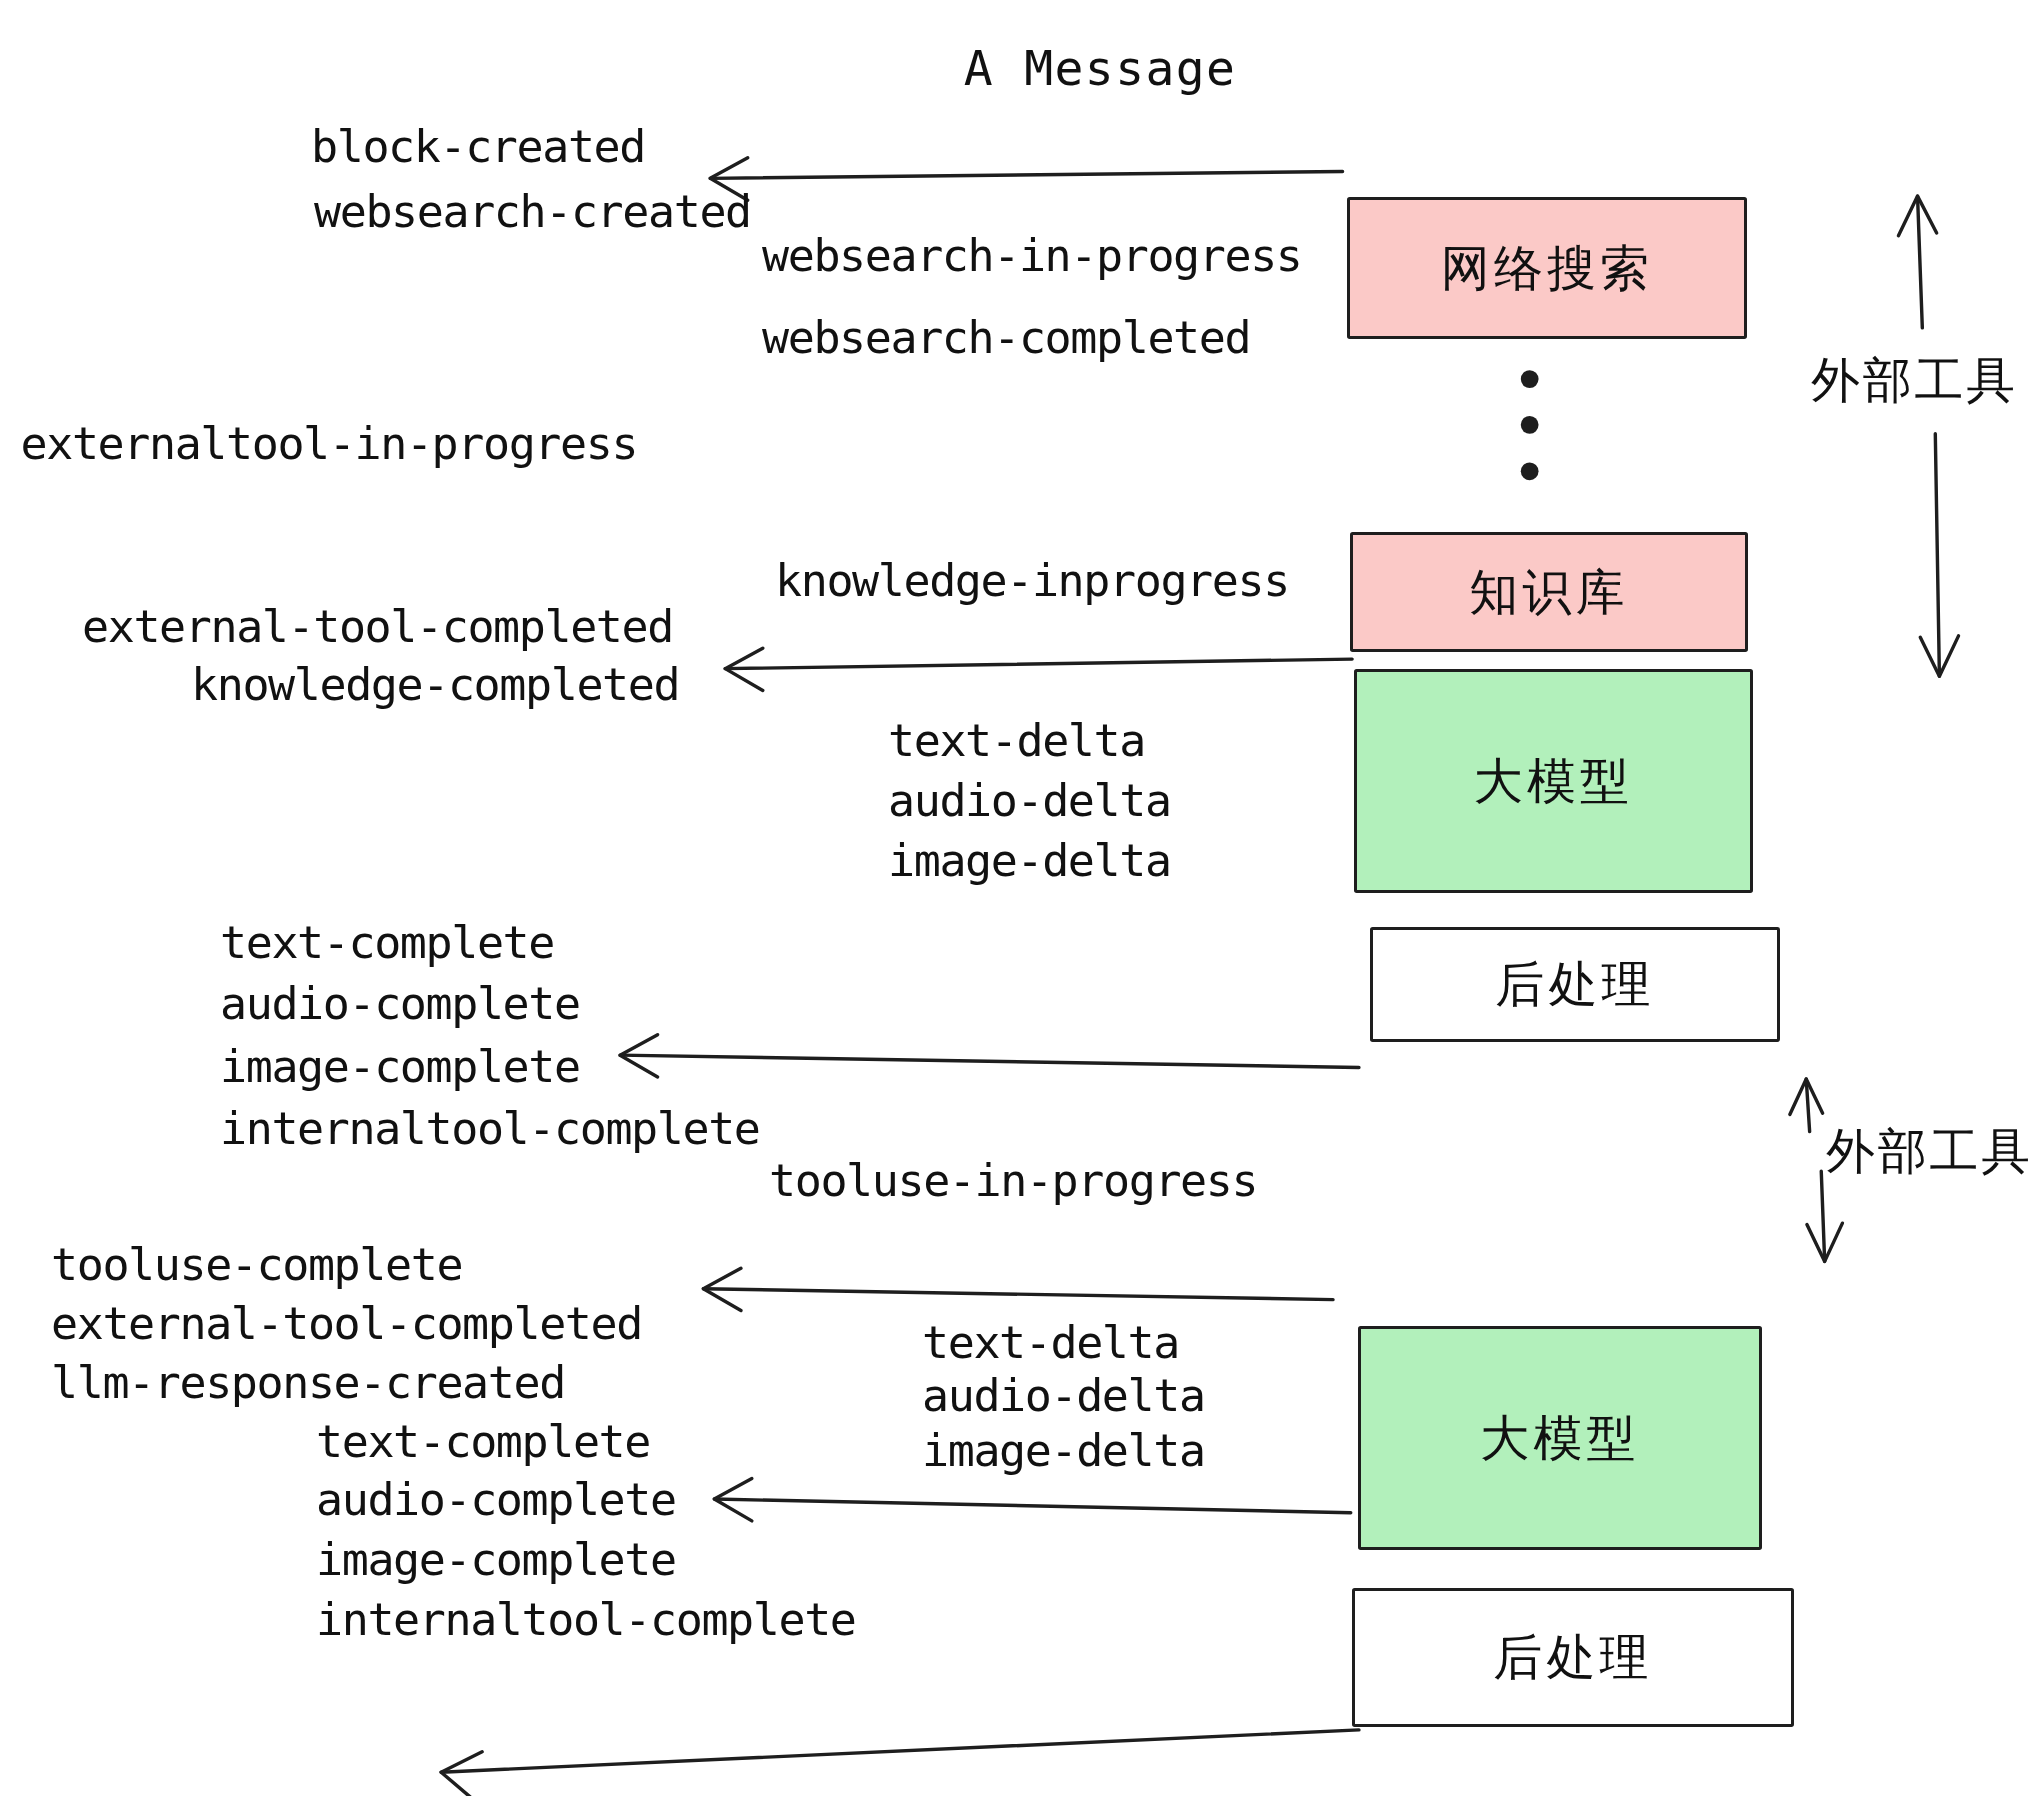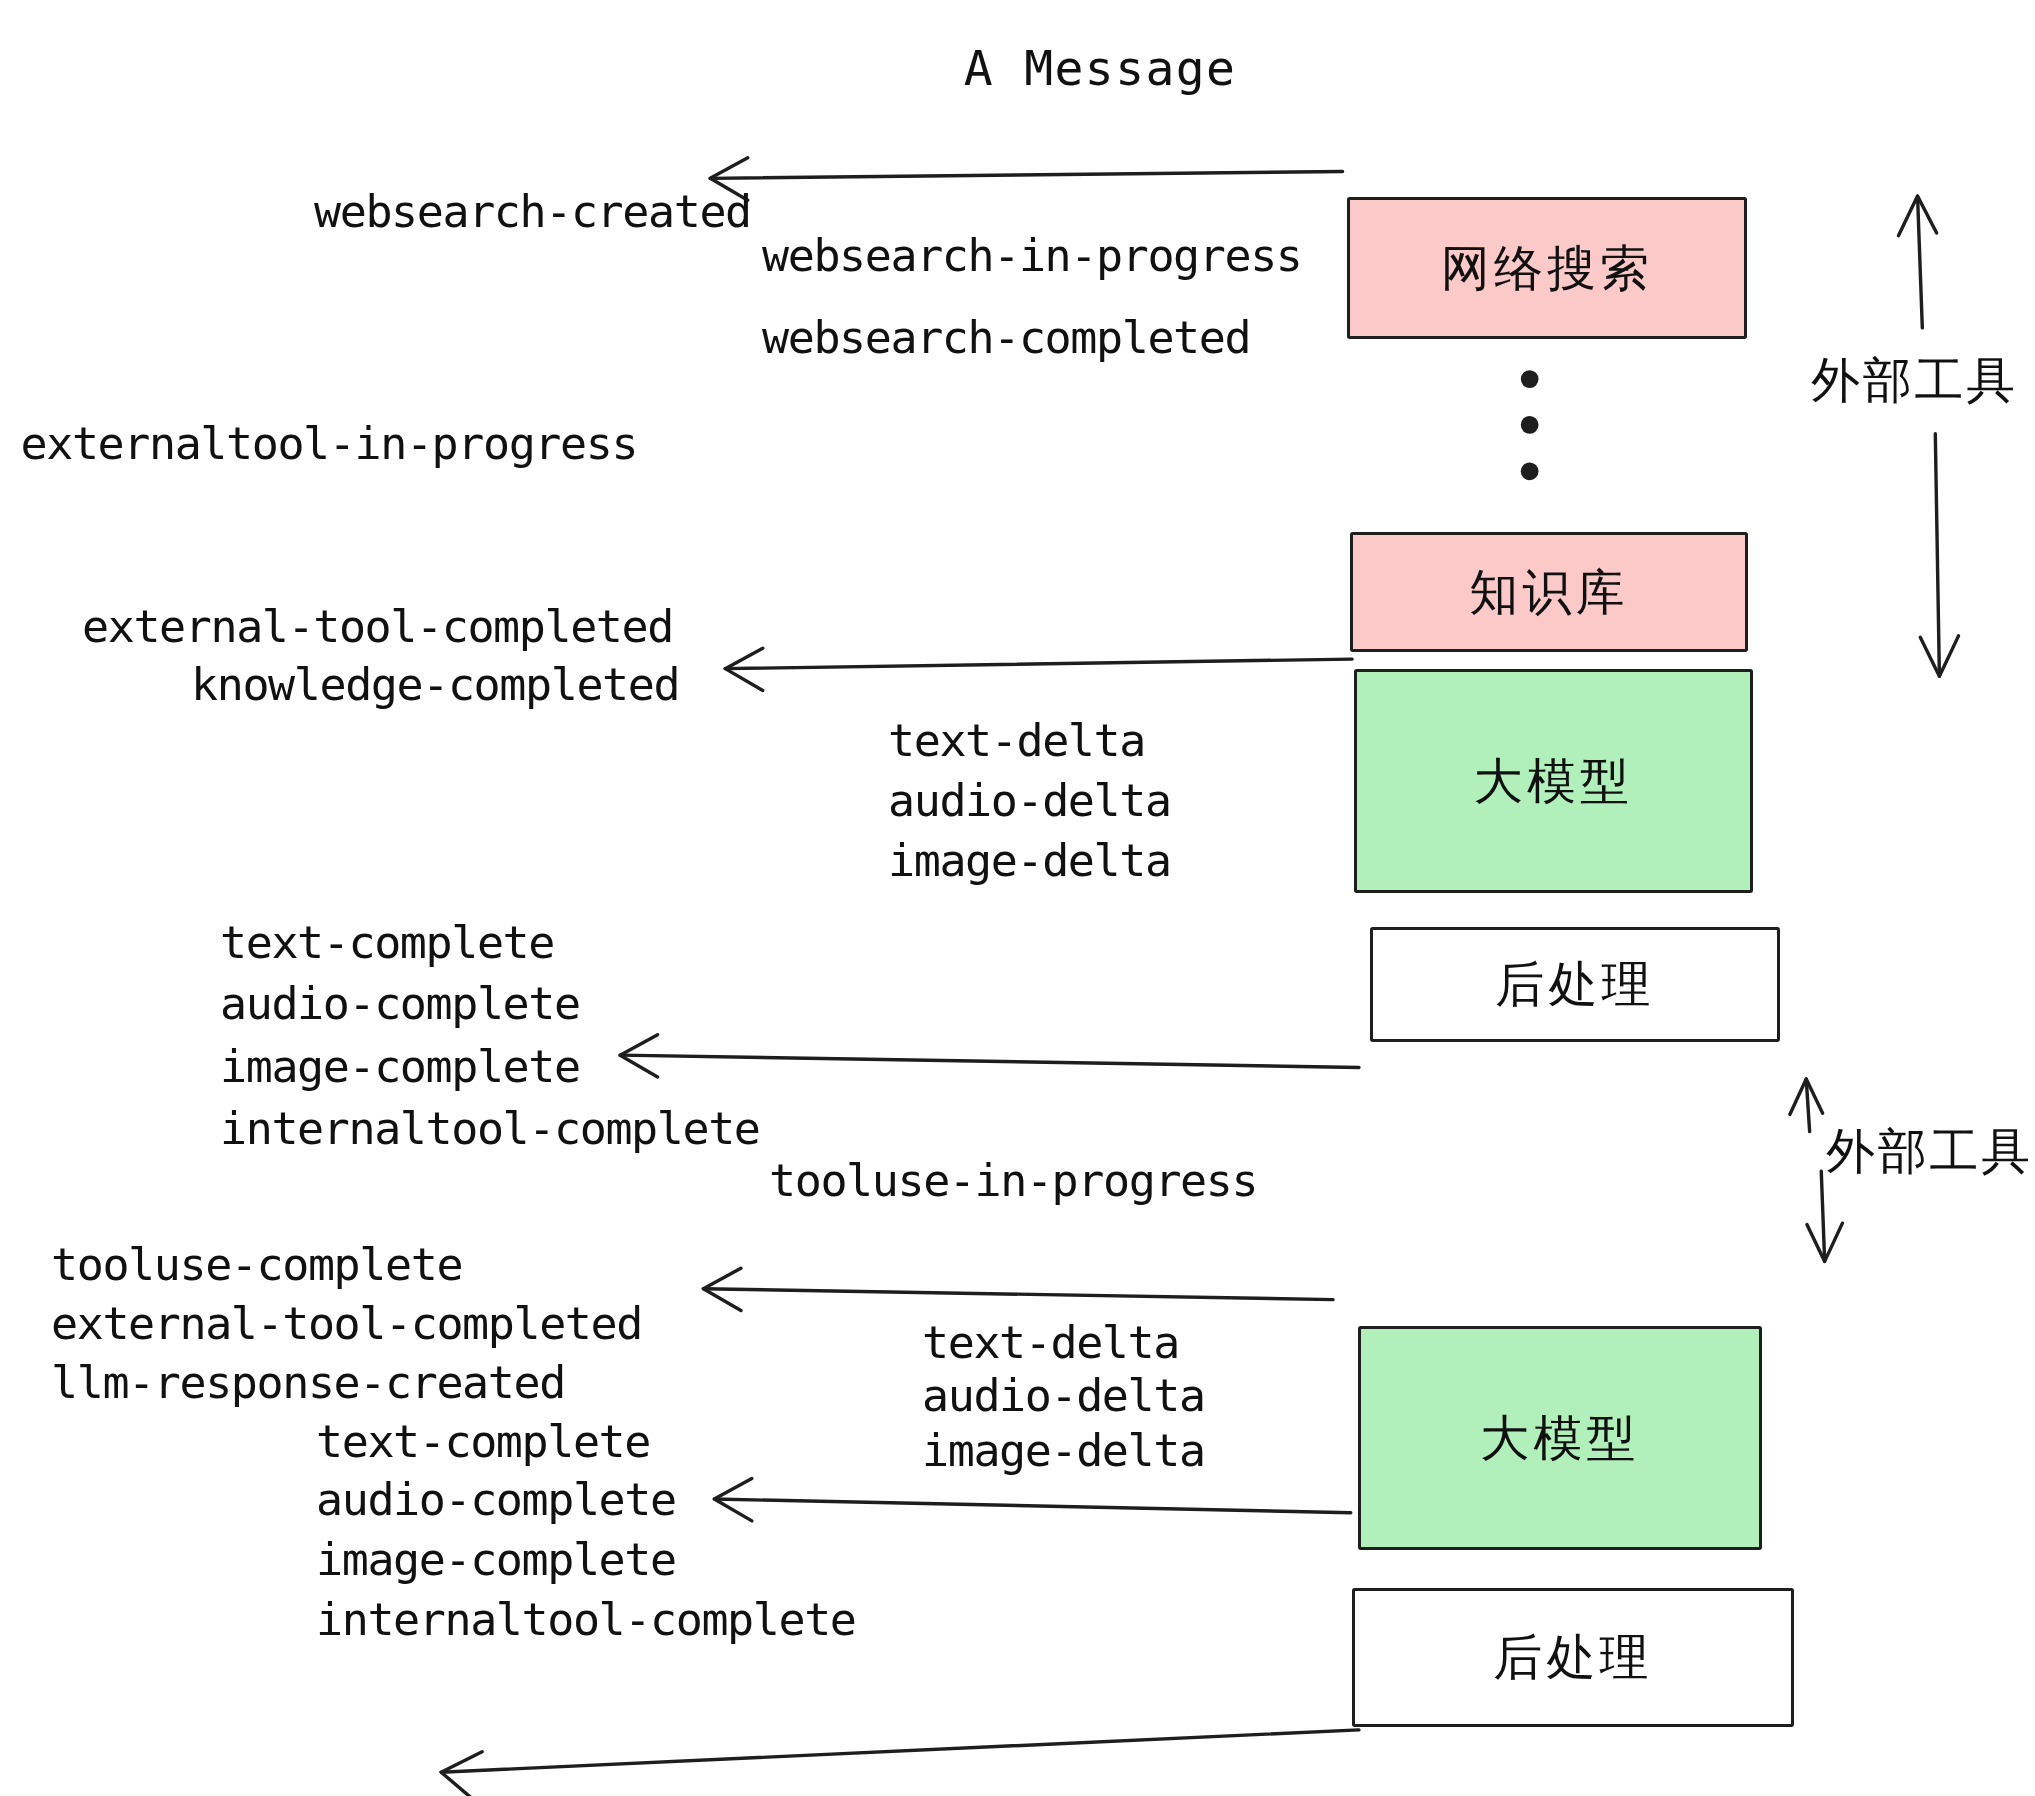--- a/index.html
+++ b/index.html
@@ -77,24 +77,26 @@
     <path d="M2667 1680 L2672 1812"></path>
     <path d="M2646 1758 L2672 1812 L2698 1756"></path>
 
     <circle cx="2240" cy="520" r="13"></circle>
     <circle cx="2240" cy="587" r="13"></circle>
     <circle cx="2240" cy="655" r="13"></circle>
   </svg>
 
   <div class="title" style="left:1100px;top:44px;">A Message</div>
 
+  <div class="label" style="left:311px;top:122px;">block-created</div>
   <div class="label" style="left:314px;top:187px;">websearch-created</div>
   <div class="label" style="left:762px;top:231px;">websearch-in-progress</div>
   <div class="label" style="left:762px;top:313px;">websearch-completed</div>
   <div class="label" style="left:20.5px;top:419px;">externaltool-in-progress</div>
+  <div class="label" style="left:775px;top:556px;">knowledge-inprogress</div>
   <div class="label" style="left:82px;top:602px;">external-tool-completed</div>
   <div class="label" style="left:191px;top:660px;">knowledge-completed</div>
   <div class="label" style="left:888px;top:716px;">text-delta</div>
   <div class="label" style="left:888px;top:776px;">audio-delta</div>
   <div class="label" style="left:888px;top:836px;">image-delta</div>
   <div class="label" style="left:220px;top:918px;">text-complete</div>
   <div class="label" style="left:220px;top:979px;">audio-complete</div>
   <div class="label" style="left:220px;top:1042px;">image-complete</div>
   <div class="label" style="left:220px;top:1104px;">internaltool-complete</div>
   <div class="label" style="left:769px;top:1156px;">tooluse-in-progress</div>

